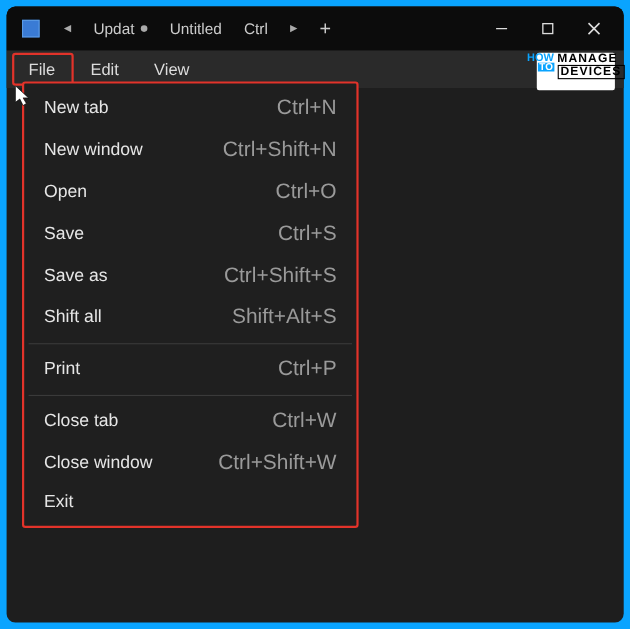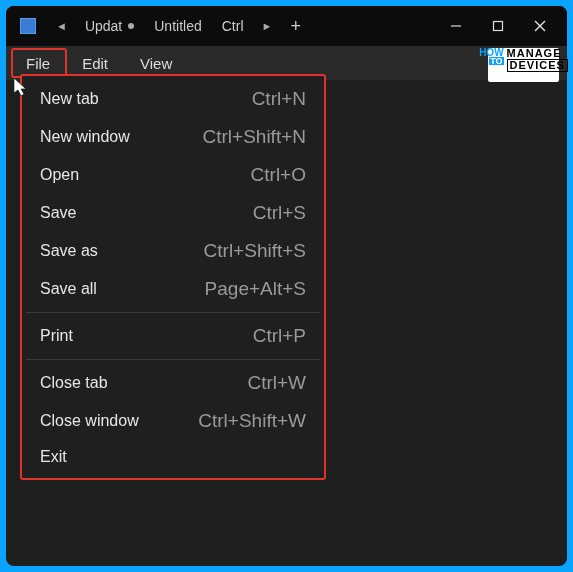--- a/index.html
+++ b/index.html
@@ -255,22 +255,22 @@
       </div>
       <div class="d-item">
         <span class="d-label">Save</span>
         <span class="d-shortcut">Ctrl+S</span>
       </div>
       <div class="d-item">
         <span class="d-label">Save as</span>
         <span class="d-shortcut">Ctrl+Shift+S</span>
       </div>
       <div class="d-item">
-        <span class="d-label">Save all</span>
-        <span class="d-shortcut">Page+Alt+S</span>
+        <span class="d-label">Shift all</span>
+        <span class="d-shortcut">Shift+Alt+S</span>
       </div>
       <div class="d-sep"></div>
       <div class="d-item">
         <span class="d-label">Print</span>
         <span class="d-shortcut">Ctrl+P</span>
       </div>
       <div class="d-sep"></div>
       <div class="d-item">
         <span class="d-label">Close tab</span>
         <span class="d-shortcut">Ctrl+W</span>

